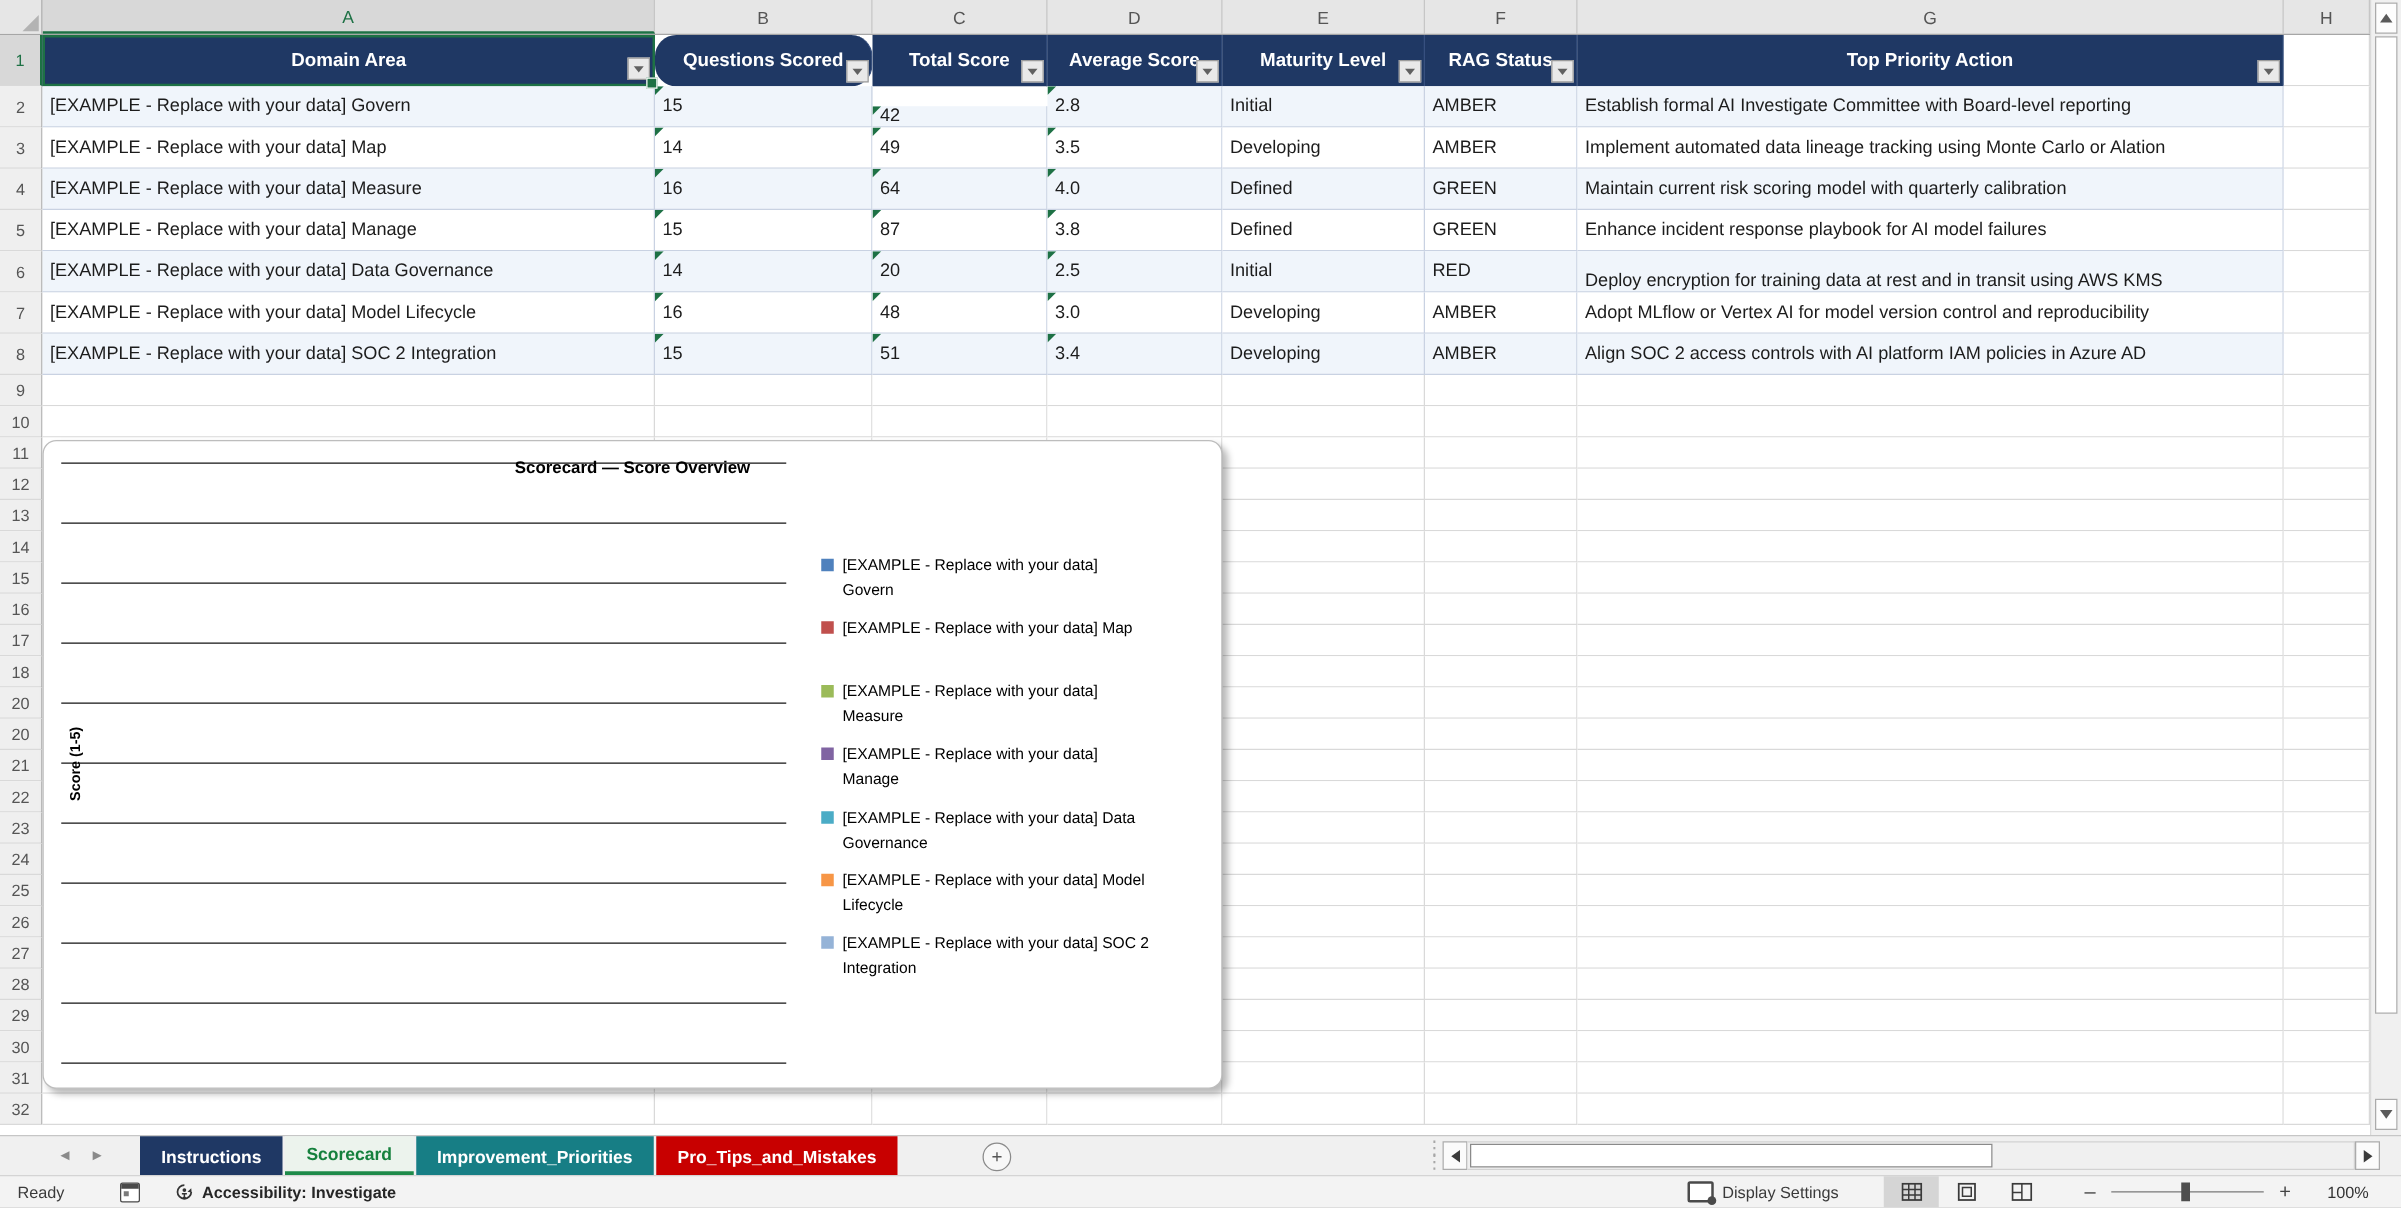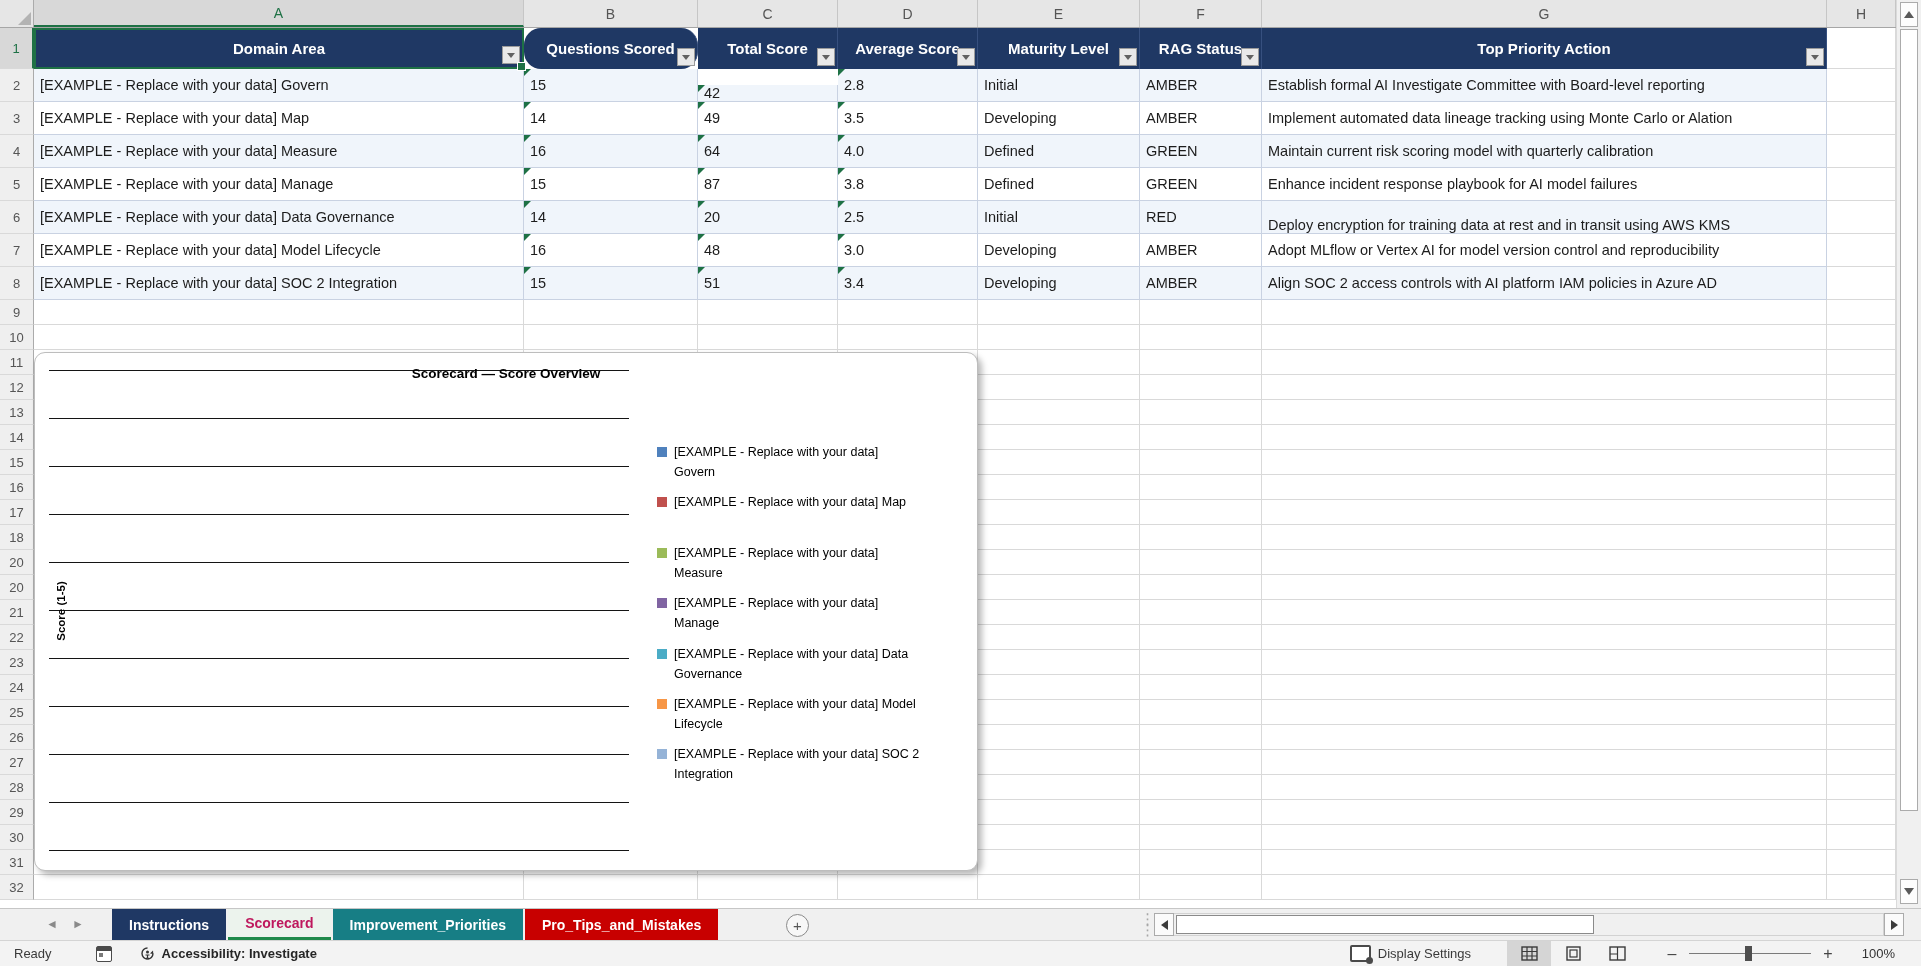--- a/index.html
+++ b/index.html
@@ -45,21 +45,21 @@
   .sbtn{position:absolute;left:3px;width:18px;height:25px;background:#FDFDFD;border:1px solid #ABABAB;
        display:flex;align-items:center;justify-content:center;box-sizing:border-box;}
   .tri-up{width:0;height:0;border-left:5px solid transparent;border-right:5px solid transparent;border-bottom:7px solid #5A5A5A;}
   .tri-dn{width:0;height:0;border-left:5px solid transparent;border-right:5px solid transparent;border-top:7px solid #5A5A5A;}
   .vthumb{position:absolute;left:3px;top:29px;width:18px;height:782px;background:#FFFFFF;border:1px solid #ABABAB;box-sizing:border-box;}
   
   .tabbar{position:absolute;left:0;top:908px;width:1921px;height:32px;background:#F0F0F0;border-top:1px solid #C6C6C6;box-sizing:border-box;}
   .tabnav{position:absolute;left:46px;top:0;height:30px;display:flex;align-items:center;gap:14px;color:#8A8A8A;font-size:12px;}
   .tabs{position:absolute;left:112px;top:0;height:31px;display:flex;align-items:stretch;}
   .tab{display:flex;align-items:center;padding:0 17px;font-size:14px;font-weight:600;margin-right:2px;box-sizing:border-box;}
-  .tab.active{background:#ECF3ED;color:#be185d;font-weight:700;border-bottom:3px solid #1E8A4A;}
+  .tab.active{background:#ECF3ED;color:#15803d;font-weight:700;border-bottom:3px solid #1E8A4A;}
   .addsheet{position:absolute;left:786px;top:5px;width:21px;height:21px;border-radius:50%;border:1px solid #8A8A8A;
        color:#555;display:flex;align-items:center;justify-content:center;font-size:15px;line-height:1;background:#F7F7F7;}
   .grip{position:absolute;left:1140px;top:4px;color:#A7A7A7;font-size:15px;letter-spacing:1px;line-height:11px;text-align:center;width:12px;}
   .hscroll{position:absolute;left:1154px;top:4px;height:23px;display:flex;align-items:center;}
   .hbtn{width:20px;height:23px;background:#FBFBFB;border:1px solid #ABABAB;display:flex;align-items:center;justify-content:center;box-sizing:border-box;}
   .tri-l{width:0;height:0;border-top:5px solid transparent;border-bottom:5px solid transparent;border-right:7px solid #3B3B3B;}
   .tri-r{width:0;height:0;border-top:5px solid transparent;border-bottom:5px solid transparent;border-left:7px solid #3B3B3B;}
   .htrack{width:710px;height:23px;background:#F0F0F0;border:1px solid #D2D2D2;border-left:none;position:relative;box-sizing:border-box;}
   .hthumb{position:absolute;left:2px;top:1px;width:418px;height:19px;background:#fff;border:1px solid #8A8A8A;box-sizing:border-box;}
   

